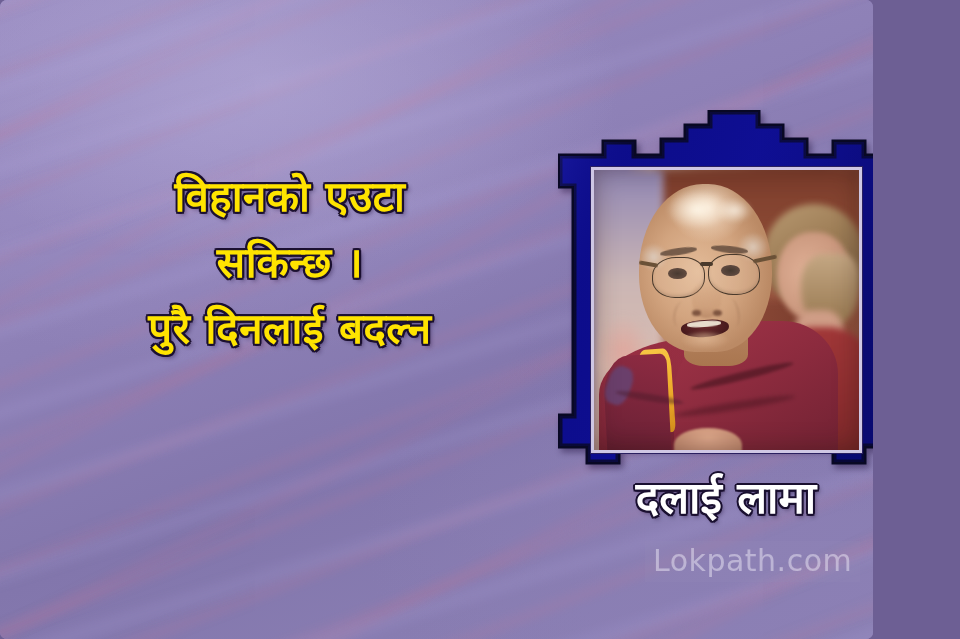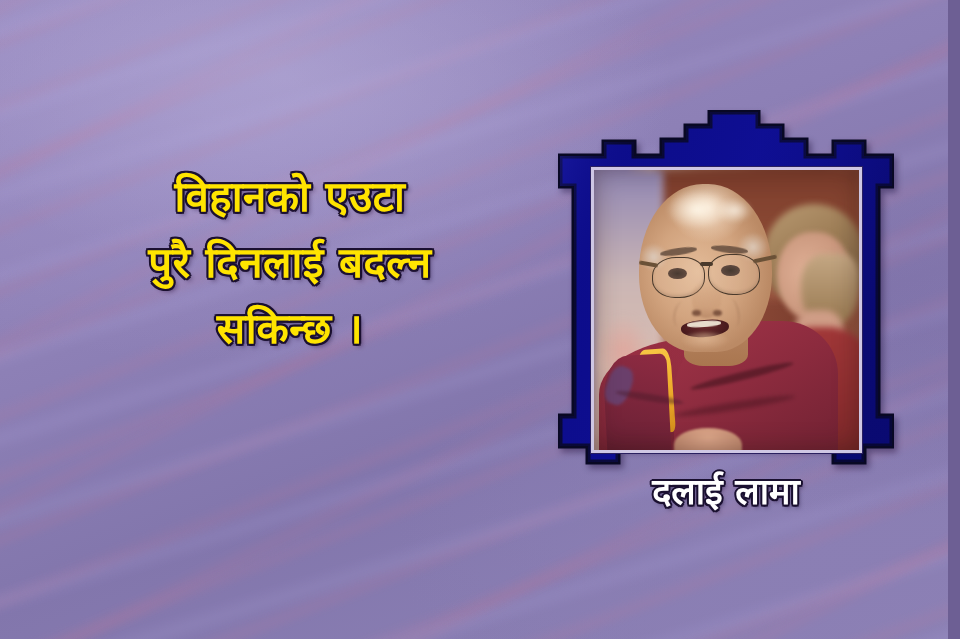--- a/index.html
+++ b/index.html
@@ -6,24 +6,25 @@
     margin: 0;
     padding: 0;
     background: #6d5f94;
   }
   body {
     font-family: "DejaVu Sans", sans-serif;
   }
 
   #poster {
     position: relative;
-    width: 948px;
+    width: 873px;
     height: 639px;
     overflow: hidden;
     background-color: #8e80b8;
+    border-radius: 7px;
   }
 
   
   .bg-base {
     position: absolute;
     inset: 0;
     background:
       radial-gradient(ellipse 70% 55% at 22% 18%, #9c8fc4 0%, rgba(156,143,196,0) 70%),
       radial-gradient(ellipse 60% 50% at 85% 85%, #8b7fb4 0%, rgba(139,127,180,0) 72%),
       linear-gradient(160deg, #9a8dc2 0%, #8d80b6 38%, #8276ac 62%, #8d82b6 100%);
@@ -415,21 +416,21 @@
   }
 
   
   .attrib {
     position: absolute;
     left: 558px;
     top: 466px;
     width: 336px;
     text-align: center;
     font-family: "DejaVu Sans", sans-serif;
-    font-size: 36px;
+    font-size: 44px;
     font-weight: 700;
     color: #ffffff;
     white-space: nowrap;
     text-shadow:
       -1.5px -1.5px 0 #1a1030,
        1.5px -1.5px 0 #1a1030,
       -1.5px  1.5px 0 #1a1030,
        1.5px  1.5px 0 #1a1030,
       -2px 0 0 #1a1030,
        2px 0 0 #1a1030,
@@ -459,22 +460,22 @@
 <div id="poster">
 
   <div class="bg-base"></div>
   <div class="bg-waves-a"></div>
   <div class="bg-waves-b"></div>
   <div class="bg-waves-c"></div>
   <div class="bg-sheen"></div>
 
   <div class="quote">
     <div class="line">विहानको एउटा</div>
+    <div class="line">सकिन्छ ।</div>
     <div class="line">पुरै दिनलाई बदल्न</div>
-    <div class="line">सकिन्छ ।</div>
   </div>
 
   <div id="frame-wrap">
 
     <svg class="frame-svg" viewBox="0 0 336 382">
       <path d="
         M 18 46
         L 46 46 L 46 32 L 76 32
         L 76 46 L 104 46 L 104 30
         L 128 30 L 128 16 L 152 16
@@ -566,14 +567,15 @@
       <div class="ph ph-mouth"></div>
       <div class="ph ph-teeth"></div>
       <div class="ph ph-chin"></div>
 
       <div class="ph ph-vignette"></div>
     </div>
   </div>
 
   <div class="attrib">दलाई लामा</div>
 
+  <div class="watermark">Lokpath.com</div>
 
 </div>
 
 </body></html>

